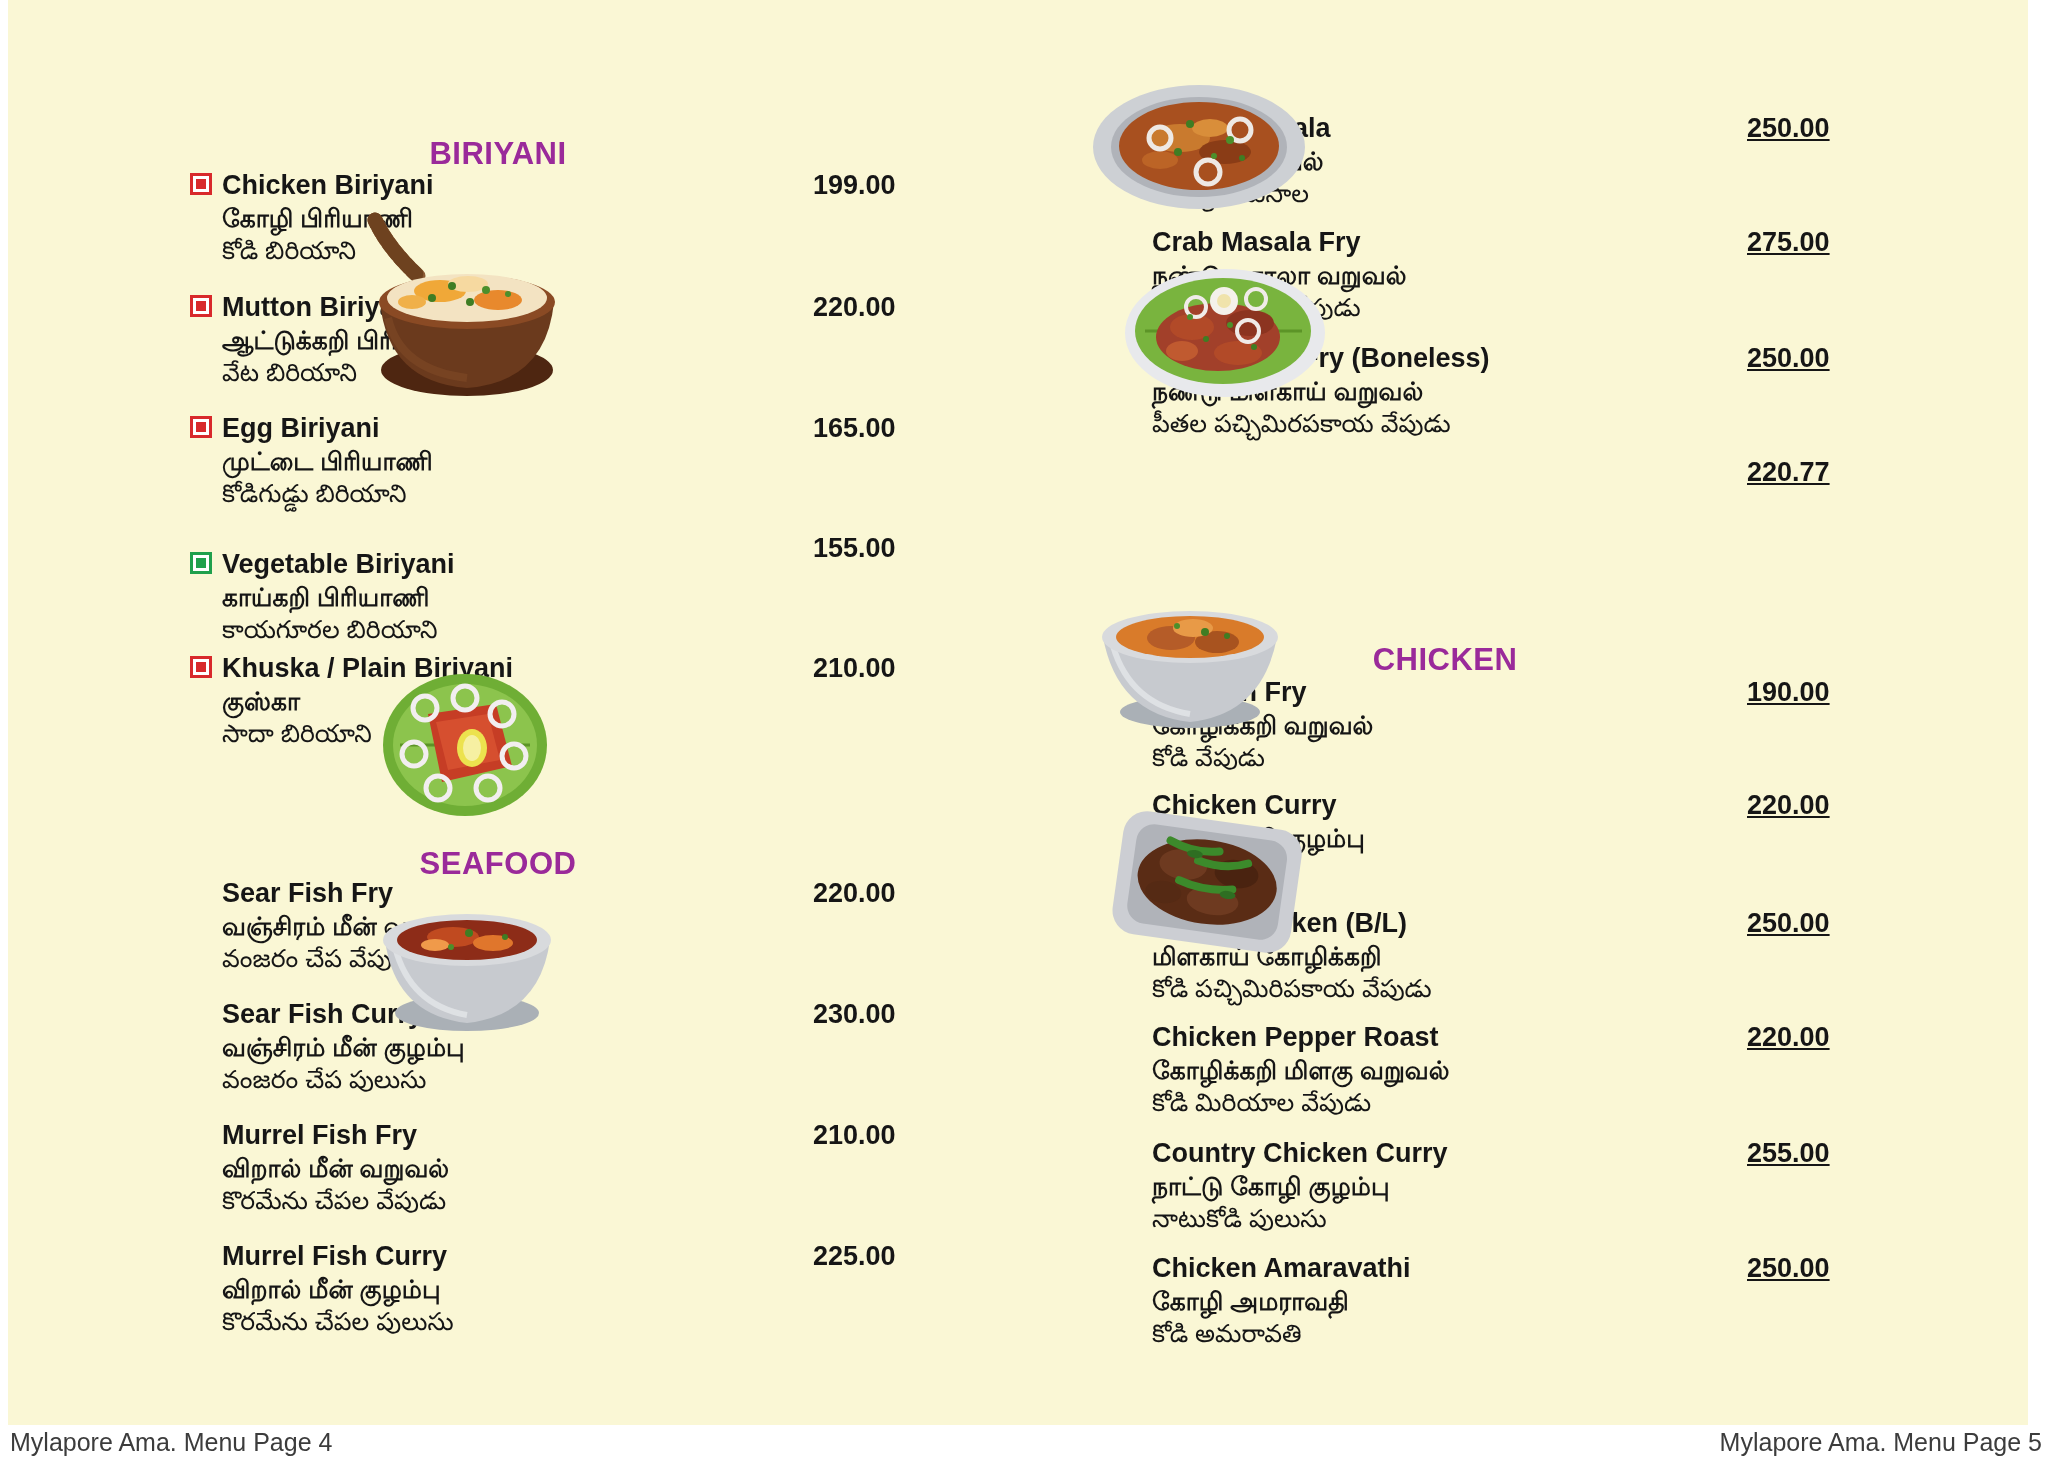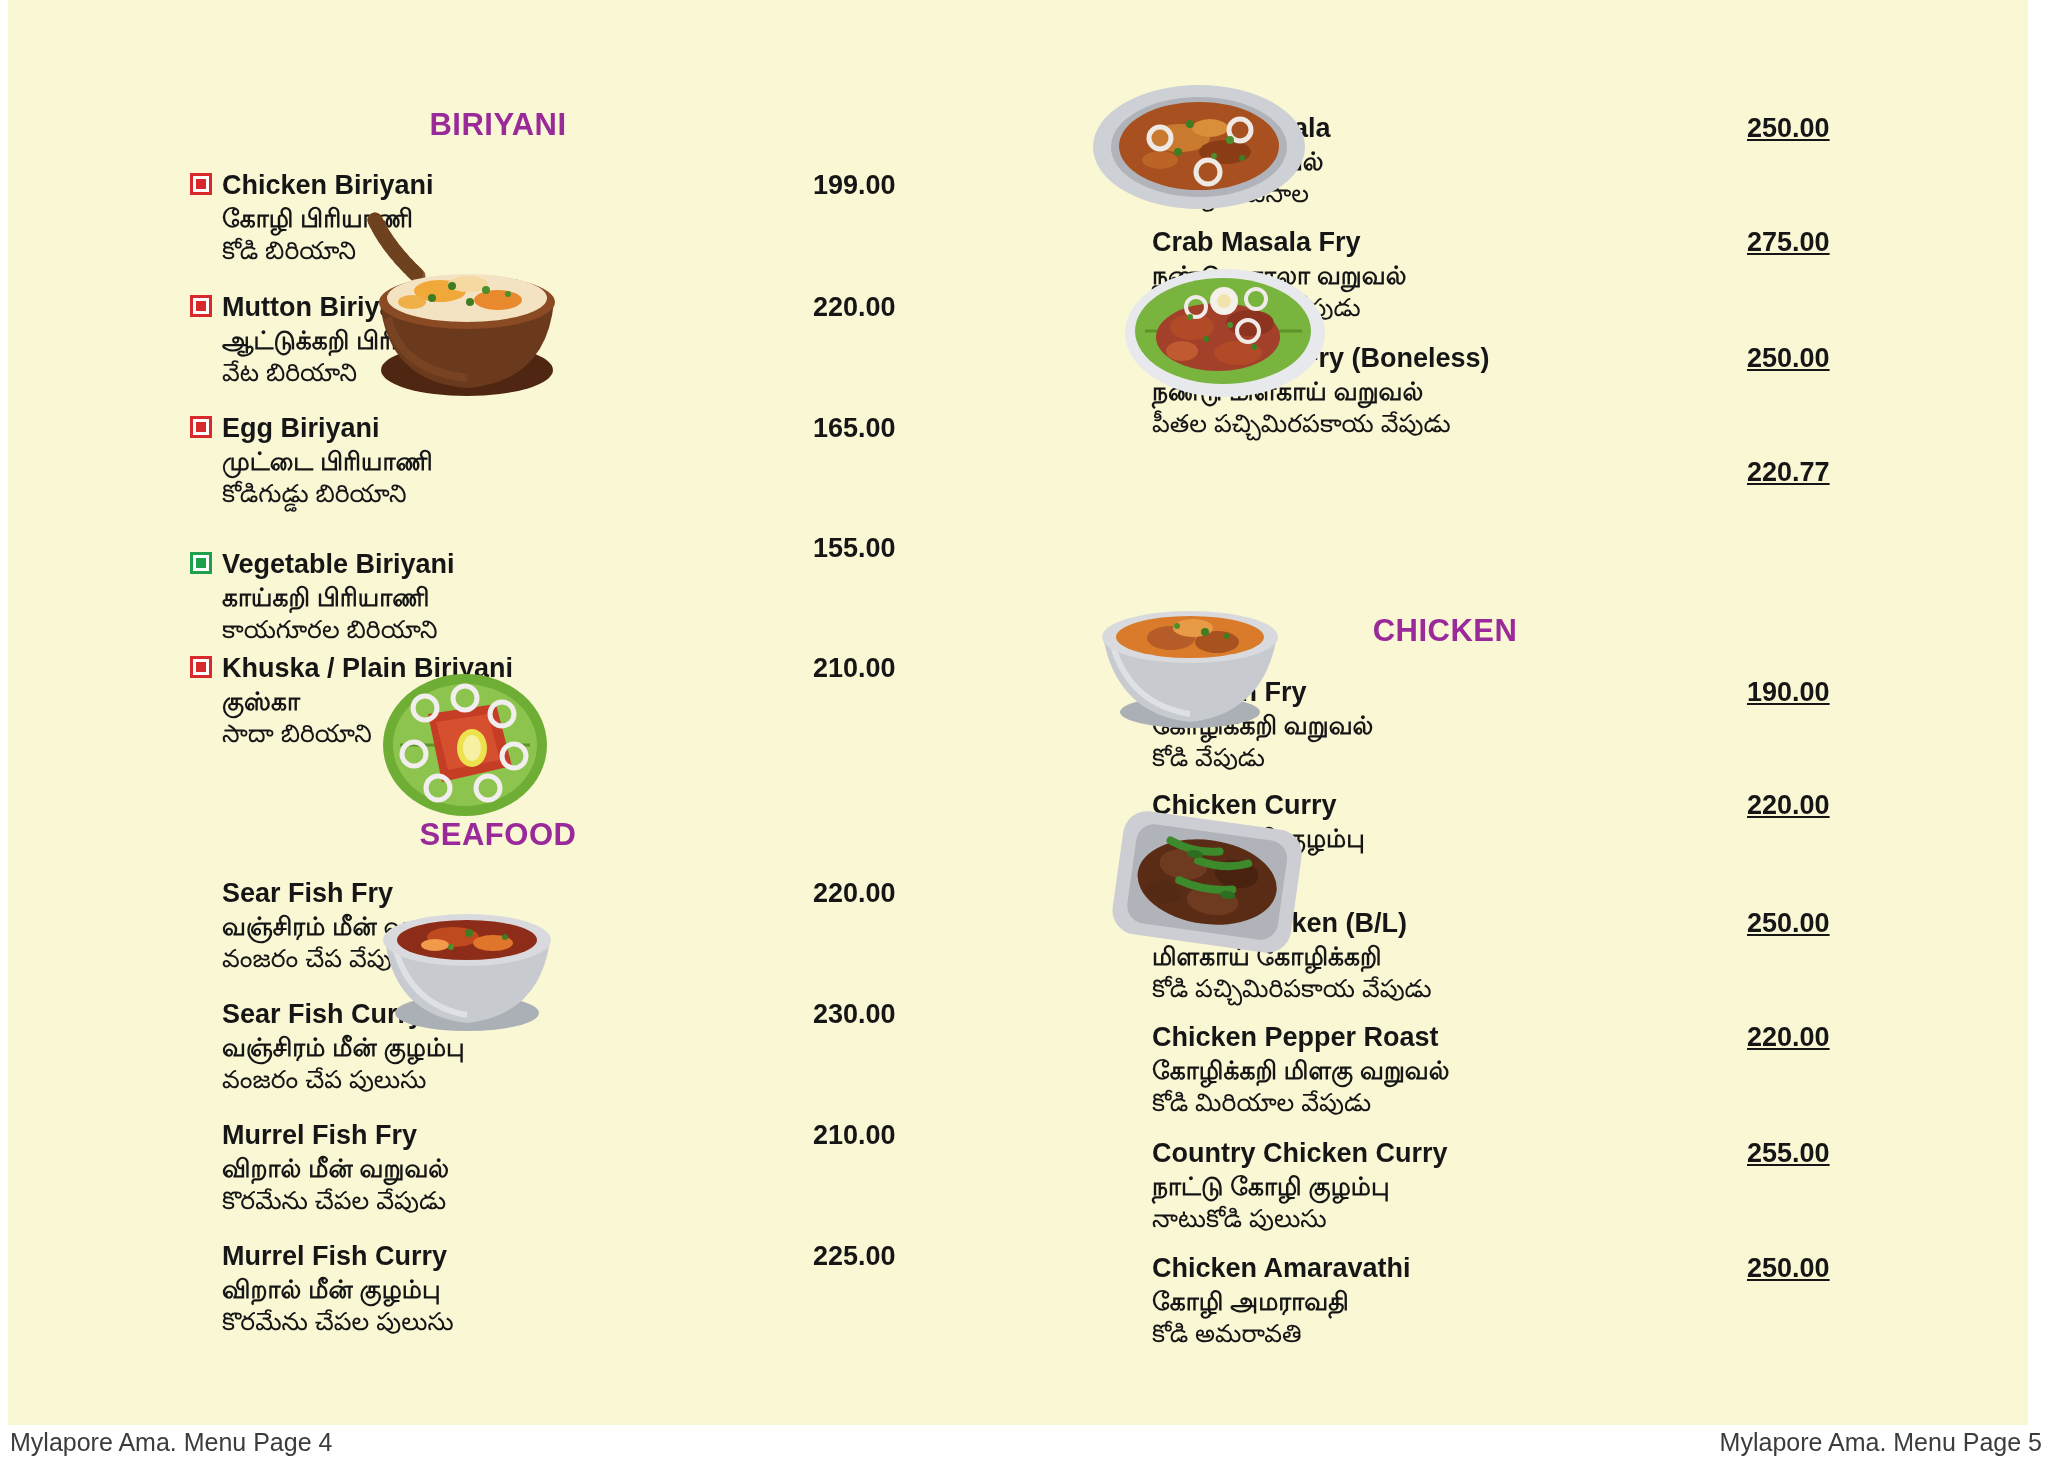--- a/index.html
+++ b/index.html
@@ -1,20 +1,20 @@
 <!DOCTYPE html>
 <html><head>
 <meta charset="utf-8">
 <style>
   html,body{margin:0;padding:0;background:#ffffff;}
   #screen{position:relative;width:2048px;height:1459px;background:#ffffff;overflow:hidden;
           font-family:"Liberation Sans","DejaVu Sans",sans-serif;}
   #panel{position:absolute;left:8px;top:0;width:2020px;height:1425px;background:#faf7d5;}
   .sec-title{position:absolute;width:260px;text-align:center;font-weight:bold;font-size:31px;
-             letter-spacing:.5px;color:#9a2a9a;white-space:nowrap;}
+             letter-spacing:.5px;color:#9a2a9a;white-space:nowrap;margin-top:29px;}
   .item{position:absolute;left:222px;color:#161616;}
   .item.right{left:1152px;}
   .item .nm{font-weight:bold;font-size:27px;line-height:30px;white-space:nowrap;}
   .item .ta{font-weight:bold;font-size:25px;line-height:25px;margin-top:6px;white-space:nowrap;}
   .item .te{font-size:25px;line-height:28px;margin-top:5px;white-space:nowrap;}
   .price{position:absolute;left:813px;font-weight:bold;font-size:27px;color:#161616;white-space:nowrap;}
   .price.right{left:1747px;text-decoration:underline;}
   .marker{position:absolute;left:-32px;top:3px;width:16px;height:16px;border:3px solid #d8292b;background:#fff;}
   .marker::after{content:"";position:absolute;left:3px;top:3px;right:3px;bottom:3px;background:#d8292b;}
   .marker.veg{border-color:#1fa04c;}

